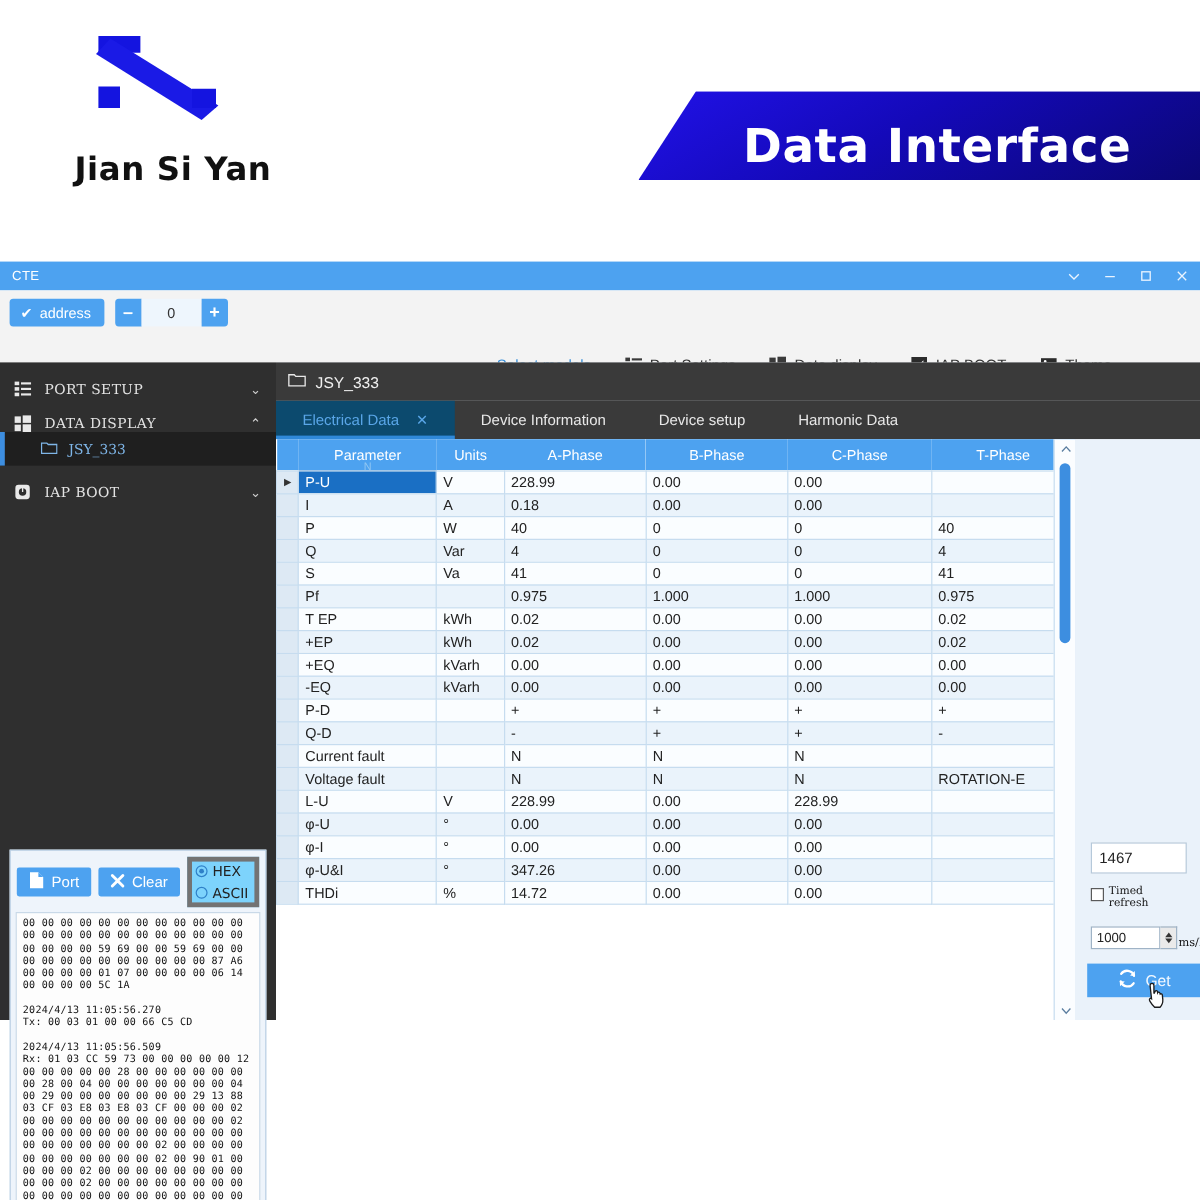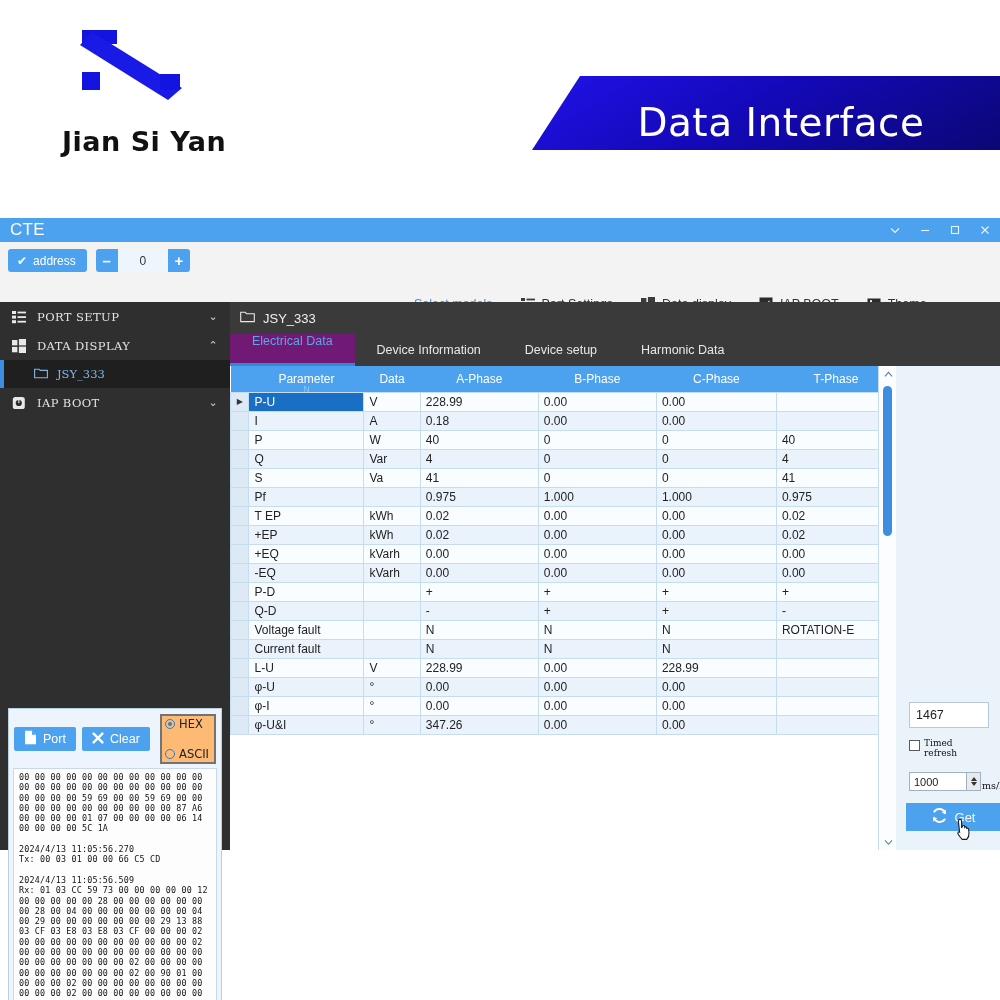--- a/index.html
+++ b/index.html
@@ -26,37 +26,37 @@
   #ribbon {
     position: absolute; left: 532px; top: 76px; width: 468px; height: 74px;
     background: linear-gradient(150deg, #2112e8 0%, #1409b9 45%, #0b0775 100%);
     clip-path: polygon(48px 0, 468px 0, 468px 74px, 0 74px);
   }
   #ribbon-label {
     position: absolute; left: 0; top: 0; width: 468px; height: 92px;
     display: flex; align-items: center; justify-content: center;
     color: #fff;
     font-family: "DejaVu Sans", sans-serif;
-    font-weight: normal; font-size: 39px; letter-spacing: 0.5px;
+    font-weight: bold; font-size: 39px; letter-spacing: 0.5px;
     padding-left: 30px;
   }
 
   
   #app {
     position: absolute; left: 0; top: 218px; width: 1000px; height: 632px;
     background: #eef4fb;
     font-size: 12px;
   }
 
   #titlebar {
     position: absolute; left: 0; top: 0; width: 1000px; height: 24px;
     background: #4da2f0;
     display: flex; align-items: center;
   }
-  #title-text { color: #fff; font-size: 17px; padding-left: 10px; letter-spacing: .3px; }
+  #title-text { color: #fff; font-size: 11px; padding-left: 10px; letter-spacing: .3px; }
   #win-btns { margin-left: auto; display: flex; align-items: center; gap: 0px; }
   .winbtn {
     width: 30px; height: 24px; display: flex; align-items: center; justify-content: center;
     color: #e9f3ff; font-size: 13px; line-height: 1;
   }
   .winbtn svg { display: block; }
 
   #toolstrip {
     position: absolute; left: 0; top: 24px; width: 1000px; height: 78px;
     background: #f3f3f3;
@@ -96,21 +96,21 @@
     background: #2f88d8;
   }
   .mico { width: 14px; height: 14px; display: inline-block; }
 
   
   #sidebar {
     position: absolute; left: 0; top: 84px; width: 230px; height: 548px;
     background: #2f2f2f;
   }
   .sb-item {
-    height: 29px; display: flex; align-items: center; padding: 0 12px;
+    height: 29px; display: flex; align-items: flex-end; padding: 0 12px;
     color: #e3e3e3; font-family: "DejaVu Serif", serif; font-size: 11.5px; letter-spacing: .4px;
   }
   .sb-item .sb-ico { width: 16px; margin-right: 9px; display: flex; align-items: center; }
   .sb-item .sb-chev { margin-left: auto; color: #cfcfcf; font-size: 11px; }
   .sb-sub {
     height: 28px; display: flex; align-items: center; padding-left: 30px;
     background: #1f1f1f; color: #7fb6e8; font-family: "DejaVu Serif", serif; font-size: 11.5px;
     border-left: 4px solid #3d8ee0;
   }
   .sb-sub .sb-ico { width: 15px; margin-right: 8px; color: #7fb6e8; }
@@ -119,22 +119,22 @@
   #logpanel {
     position: absolute; left: 8px; top: 490px; width: 214px; height: 355px;
     background: #eef4fb; border: 1px solid #b9cfe4;
   }
   #logtools { display: flex; align-items: center; gap: 6px; padding: 5px 5px 4px 5px; }
   .lbtn {
     height: 24px; background: #4da2f0; color: #fff; border-radius: 2px;
     display: flex; align-items: center; gap: 6px; padding: 0 10px; font-size: 12.5px;
   }
   #radios {
-    margin-left: auto; background: #fdba74; border: 2px solid #737373;
-    padding: 1px 5px 1px 3px; display: flex; flex-direction: column; gap: 16px;
+    margin-left: auto; background: #7dd3fc; border: 4px solid #737373;
+    padding: 1px 5px 1px 3px; display: flex; flex-direction: column; gap: 4px;
   }
   .radio-row { display: flex; align-items: center; gap: 4px; font-size: 11.5px; color: #222;
     font-family: "DejaVu Sans", sans-serif; height: 14px; }
   .rdot { width: 10px; height: 10px; border: 1.4px solid #2f80c8; border-radius: 50%;
     display: inline-block; position: relative; }
   .rdot.on::after { content: ""; position: absolute; left: 2px; top: 2px; width: 4px; height: 4px;
     border-radius: 50%; background: #2f80c8; }
   #logbox {
     margin: 0 4px 4px 4px; height: 304px; background: #fdfdfd; border: 1px solid #c9d9e8;
     overflow: hidden; position: relative;
@@ -154,21 +154,21 @@
     color: #f0f0f0; font-size: 13px; gap: 8px;
   }
   #tabstrip {
     position: absolute; left: 0; top: 32px; width: 770px; height: 32px;
     background: #3a3a3a; display: flex; align-items: stretch;
   }
   .dtab {
     display: flex; align-items: center; padding: 0 22px; color: #e8e8e8; font-size: 12.5px;
     position: relative; gap: 14px;
   }
-  .dtab.active { background: #701a75; color: #5aa6e8; flex-direction: column; }
+  .dtab.active { background: #0c4a6e; color: #5aa6e8; }
   .dtab.active::after {
     content: ""; position: absolute; left: 0; right: 0; bottom: 0; height: 3px; background: #2f88d8;
   }
   .dtab .xclose { color: #5aa6e8; font-size: 12px; }
 
   
   #gridwrap {
     position: absolute; left: 0; top: 64px; width: 666px; height: 484px;
     background: #fff; border-right: 1px solid #bcd2e6;
   }
@@ -512,21 +512,21 @@
             <col style="width:117px">
             <col style="width:116px">
         </colgroup>
         <thead>
           <tr>
             <th class="corner"></th>
             <th>
               <span>Parameter</span>
               <span id="hdr-sub">N</span>
             </th>
-            <th>Data</th>
+            <th>Units</th>
             <th>A-Phase</th>
             <th>B-Phase</th>
             <th>C-Phase</th>
             <th>T-Phase</th>
           </tr>
         </thead>
         <tbody id="grid-body">
             <tr class="sel">
               <td class="rowind">▶</td>
               <td class="name">P-U</td>
@@ -630,38 +630,38 @@
               <td class="rowind"></td>
               <td class="name">Q-D</td>
               <td></td>
               <td>-</td>
               <td>+</td>
               <td>+</td>
               <td>-</td>
             </tr>
             <tr>
               <td class="rowind"></td>
+              <td class="name">Current fault</td>
+              <td></td>
+              <td>N</td>
+              <td>N</td>
+              <td>N</td>
+              <td></td>
+            </tr>
+            <tr>
+              <td class="rowind"></td>
               <td class="name">Voltage fault</td>
               <td></td>
               <td>N</td>
               <td>N</td>
               <td>N</td>
               <td>ROTATION-E</td>
             </tr>
             <tr>
               <td class="rowind"></td>
-              <td class="name">Current fault</td>
-              <td></td>
-              <td>N</td>
-              <td>N</td>
-              <td>N</td>
-              <td></td>
-            </tr>
-            <tr>
-              <td class="rowind"></td>
               <td class="name">L-U</td>
               <td>V</td>
               <td>228.99</td>
               <td>0.00</td>
               <td>228.99</td>
               <td></td>
             </tr>
             <tr>
               <td class="rowind"></td>
               <td class="name">φ-U</td>
@@ -678,20 +678,29 @@
               <td>0.00</td>
               <td>0.00</td>
               <td>0.00</td>
               <td></td>
             </tr>
             <tr>
               <td class="rowind"></td>
               <td class="name">φ-U&amp;I</td>
               <td>°</td>
               <td>347.26</td>
+              <td>0.00</td>
+              <td>0.00</td>
+              <td></td>
+            </tr>
+            <tr>
+              <td class="rowind"></td>
+              <td class="name">THDi</td>
+              <td>%</td>
+              <td>14.72</td>
               <td>0.00</td>
               <td>0.00</td>
               <td></td>
             </tr>
           </tbody>
       </table>
     </div>
 
     <div id="gridscroll">
       <div class="gs-arrow">

